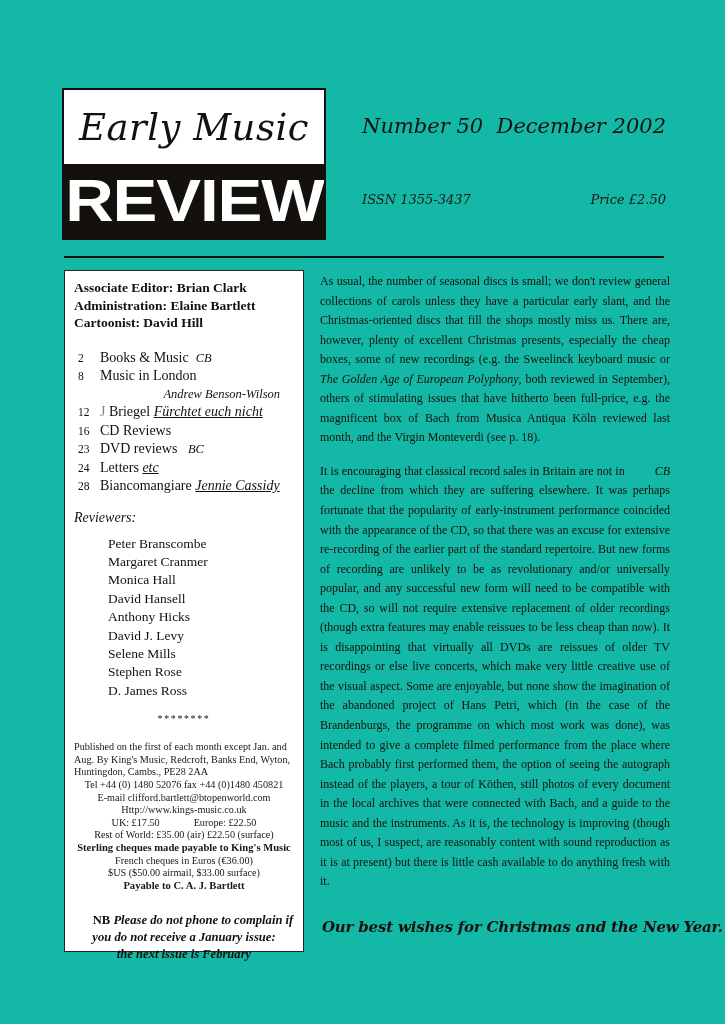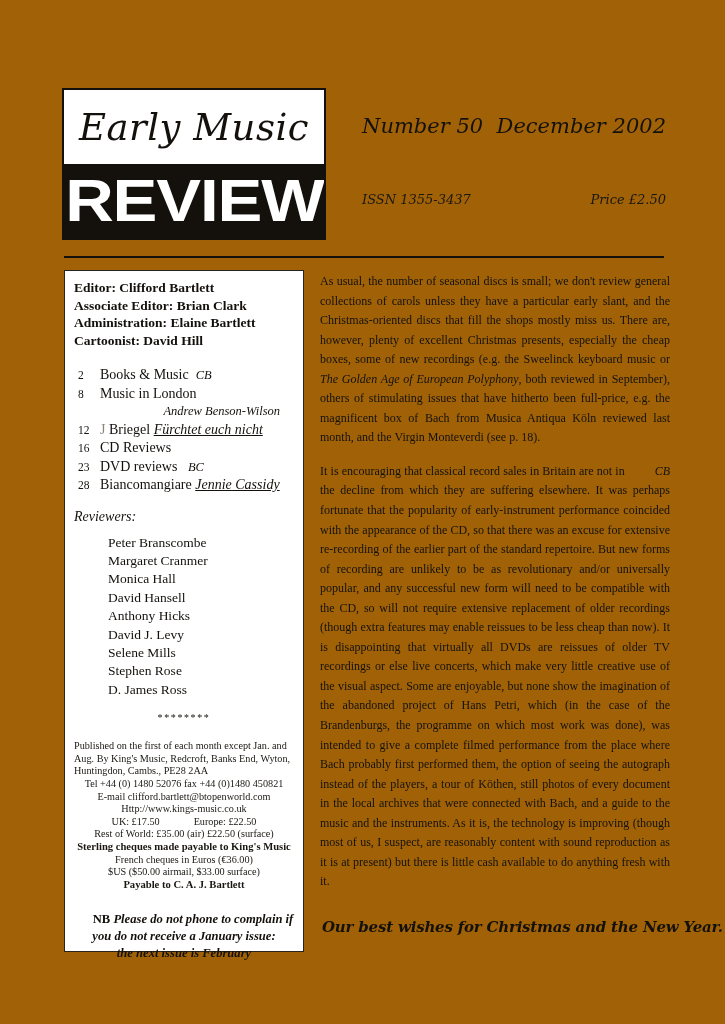--- a/index.html
+++ b/index.html
@@ -11,21 +11,21 @@
     width: 725px;
     height: 1024px;
     position: relative;
     font-family: "Liberation Serif", serif;
     color: #17140f;
     overflow: hidden;
   }
   .page {
     position: absolute;
     inset: 0;
-    background: #a16207;
+    background: #14b8a6;
   }
 
   
   .masthead {
     position: absolute;
     left: 62px;
     top: 88px;
     width: 604px;
     height: 152px;
   }
@@ -269,21 +269,20 @@
       <span>ISSN 1355-3437</span>
       <span>Price £2.50</span>
     </div>
   </div>
 
   <div class="rule"></div>
 
   <div class="left-box">
 
     <div class="staff">
-      <div>Editor: Clifford Bartlett</div>
       <div>Associate Editor: Brian Clark</div>
       <div>Administration: Elaine Bartlett</div>
       <div>Cartoonist: David Hill</div>
     </div>
 
     <div class="contents">
       <div class="c-row">
         <span class="c-page">2</span>
         <span class="c-title"><span>Books &amp; Music</span>&nbsp; <span class="sc">CB</span></span>
       </div>
@@ -296,20 +295,24 @@
         <span class="c-page">12</span>
         <span class="c-title"><span class="faint">J</span> <span>Briegel</span> <span class="it">Fürchtet euch nicht</span></span>
       </div>
       <div class="c-row">
         <span class="c-page">16</span>
         <span class="c-title">CD Reviews</span>
       </div>
       <div class="c-row">
         <span class="c-page">23</span>
         <span class="c-title"><span>DVD reviews</span>&nbsp;&nbsp; <span class="sc">BC</span></span>
+      </div>
+      <div class="c-row">
+        <span class="c-page">24</span>
+        <span class="c-title"><span>Letters</span> <span class="it">etc</span></span>
       </div>
       <div class="c-row">
         <span class="c-page">28</span>
         <span class="c-title"><span>Biancomangiare</span> <span class="it">Jennie Cassidy</span></span>
       </div>
     </div>
 
     <div class="reviewers-head">Reviewers:</div>
     <div class="reviewers">
       <div>Peter Branscombe</div>

